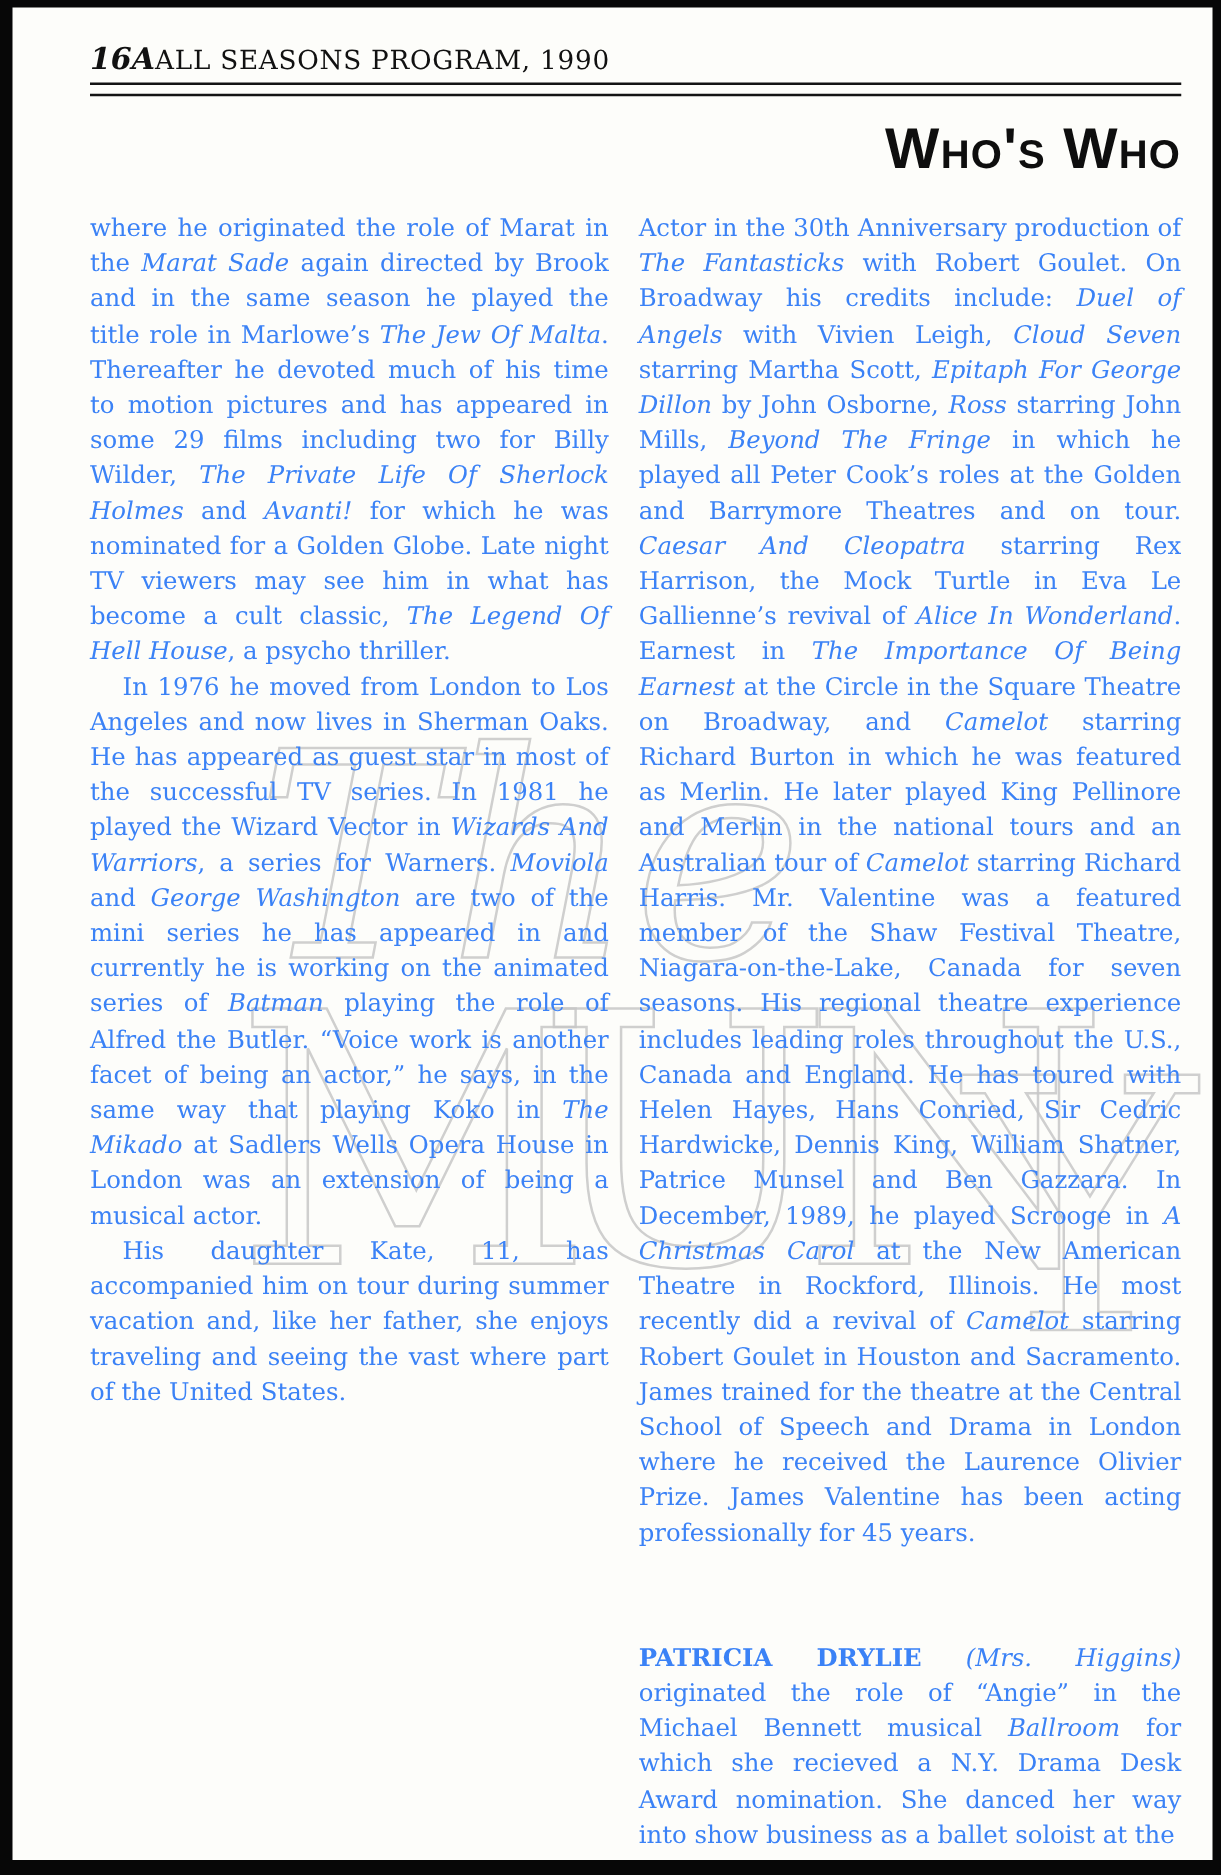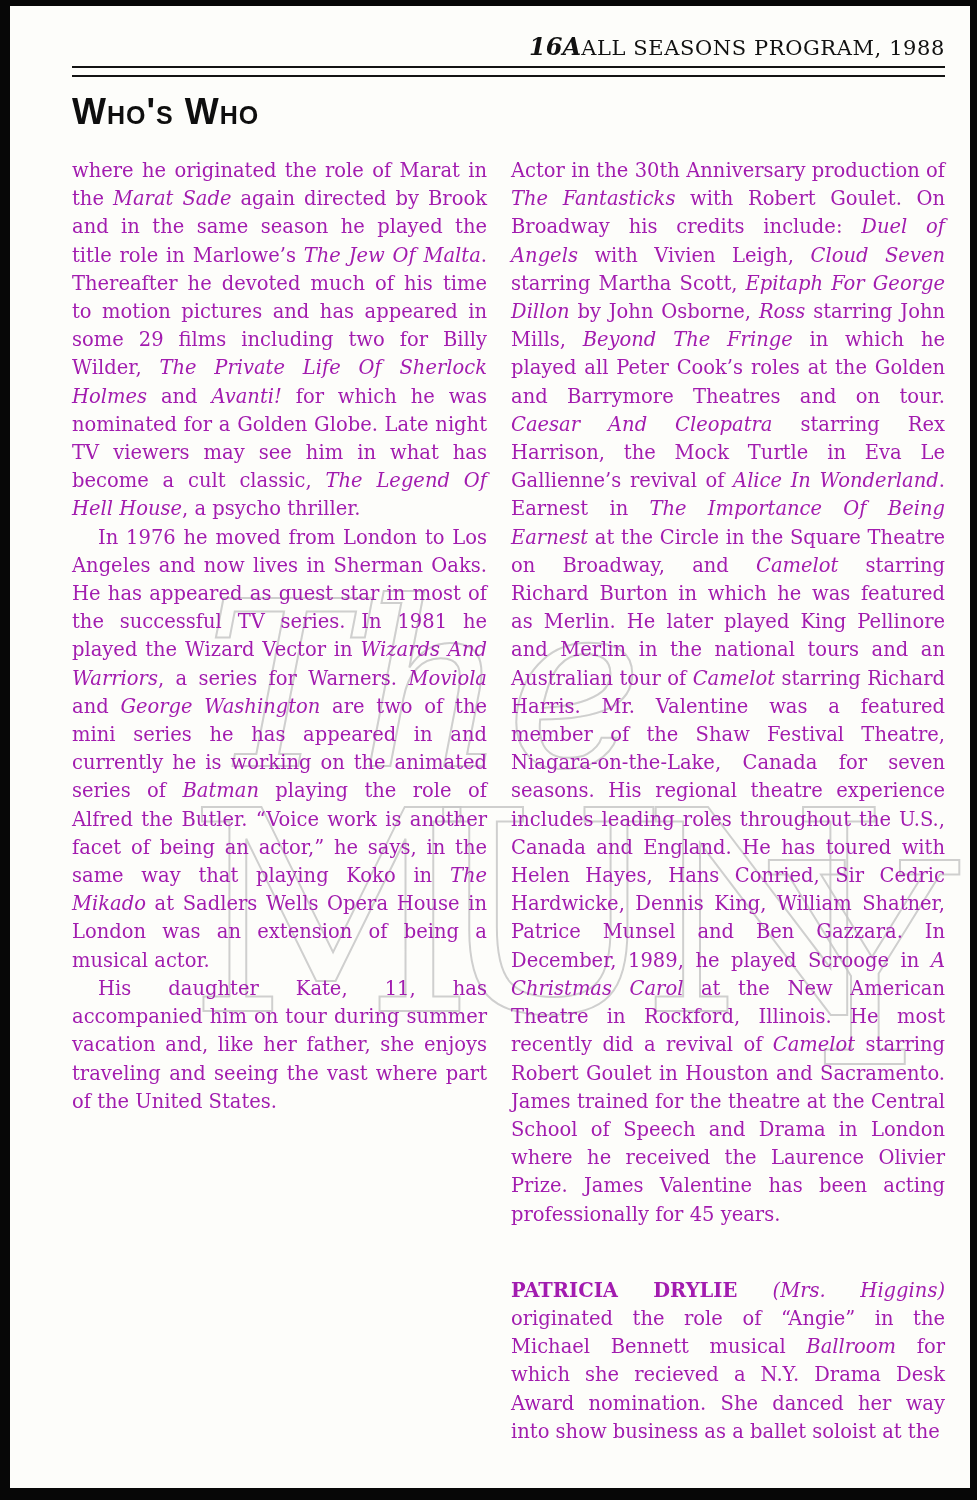--- a/index.html
+++ b/index.html
@@ -6,37 +6,37 @@
   .scan {
     position:relative; width:977px; height:1500px; background:#070707;
     font-family:"DejaVu Serif", serif; overflow:hidden;
   }
   .page {
     position:absolute; left:10px; top:6px; right:7px; bottom:12px;
     background:#fdfdfa; overflow:hidden;
   }
   .inner { position:relative; padding:26px 25px 0 62px; z-index:2; }
   
-  .hdr { display:flex; justify-content:flex-end; align-items:baseline; }
+  .hdr { display:flex; justify-content:flex-start; align-items:baseline; }
   .pageno { font-style:italic; font-weight:700; font-size:24px; color:#111; }
   .proghdr { font-size:21px; letter-spacing:0.6px; color:#111; }
   .rules { margin-top:5px; height:7px; border-top:2.5px solid #131313; border-bottom:2px solid #131313; }
   h1.title {
-    margin:14px 0 24px 0; text-align:left;
+    margin:14px 0 24px 0; text-align:right;
     font-family:"Liberation Sans", sans-serif; font-weight:700;
-    font-variant:small-caps; font-size:36px; letter-spacing:1px; color:#0e0e0e;
+    font-variant:small-caps; font-size:46px; letter-spacing:1px; color:#0e0e0e;
   }
   
   .cols { display:flex; gap:24px; }
-  .col { color:#a21caf; font-size:19.5px; line-height:28.2px; text-align:justify; }
+  .col { color:#3b82f6; font-size:19.5px; line-height:28.2px; text-align:justify; }
   .col-left  { width:415px; }
   .col-right { flex:1; }
   .col p { margin:0; }
   .col p.ind { text-indent:26px; }
-  .col p.gap { margin-top:48px; }
+  .col p.gap { margin-top:72px; }
   .seg-italic { font-style:italic; }
   .seg-bold { font-weight:700; }
   
   svg.wm { position:absolute; left:0; top:0; z-index:1; pointer-events:none; }
   svg.wm text {
     fill:none; stroke:#c7c7c7; stroke-width:2px; opacity:0.85;
     font-family:"DejaVu Serif", serif;
   }
   .wm-the { font-style:italic; font-size:230px; }
   .wm-cap { font-size:280px; }
@@ -51,21 +51,21 @@
       <text class="wm-the" x="195" y="760">The</text>
       <text class="wm-cap" x="178" y="1005">M</text>
       <text class="wm-cap" x="420" y="1005">U</text>
       <text class="wm-cap" x="632" y="1005">N</text>
       <text class="wm-cap" x="762" y="1058">Y</text>
     </svg>
 
     <div class="inner">
       <div class="hdr">
         <span class="pageno">16A</span>
-        <span class="proghdr">ALL SEASONS PROGRAM, 1988</span>
+        <span class="proghdr">ALL SEASONS PROGRAM, 1990</span>
       </div>
       <div class="rules"></div>
 
       <h1 class="title">Who's Who</h1>
 
       <div class="cols">
         <div class="col col-left" id="col-left">
             <p><span class="seg-normal">where he originated the role of Marat in the </span><span class="seg-italic">Marat Sade</span><span class="seg-normal"> again directed by Brook and in the same season he played the title role in Marlowe’s </span><span class="seg-italic">The Jew Of Malta</span><span class="seg-normal">. Thereafter he devoted much of his time to motion pictures and has appeared in some 29 films including two for Billy Wilder, </span><span class="seg-italic">The Private Life Of Sherlock Holmes</span><span class="seg-normal"> and </span><span class="seg-italic">Avanti!</span><span class="seg-normal"> for which he was nominated for a Golden Globe. Late night TV viewers may see him in what has become a cult classic, </span><span class="seg-italic">The Legend Of Hell House</span><span class="seg-normal">, a psycho thriller.</span></p>
             <p class="ind"><span class="seg-normal">In 1976 he moved from London to Los Angeles and now lives in Sherman Oaks. He has appeared as guest star in most of the successful TV series. In 1981 he played the Wizard Vector in </span><span class="seg-italic">Wizards And Warriors</span><span class="seg-normal">, a series for Warners. </span><span class="seg-italic">Moviola</span><span class="seg-normal"> and </span><span class="seg-italic">George Washington</span><span class="seg-normal"> are two of the mini series he has appeared in and currently he is working on the animated series of </span><span class="seg-italic">Batman</span><span class="seg-normal"> playing the role of Alfred the Butler. “Voice work is another facet of being an actor,” he says, in the same way that playing Koko in </span><span class="seg-italic">The Mikado</span><span class="seg-normal"> at Sadlers Wells Opera House in London was an extension of being a musical actor.</span></p>
             <p class="ind"><span class="seg-normal">His daughter Kate, 11, has accompanied him on tour during summer vacation and, like her father, she enjoys traveling and seeing the vast where part of the United States.</span></p>

